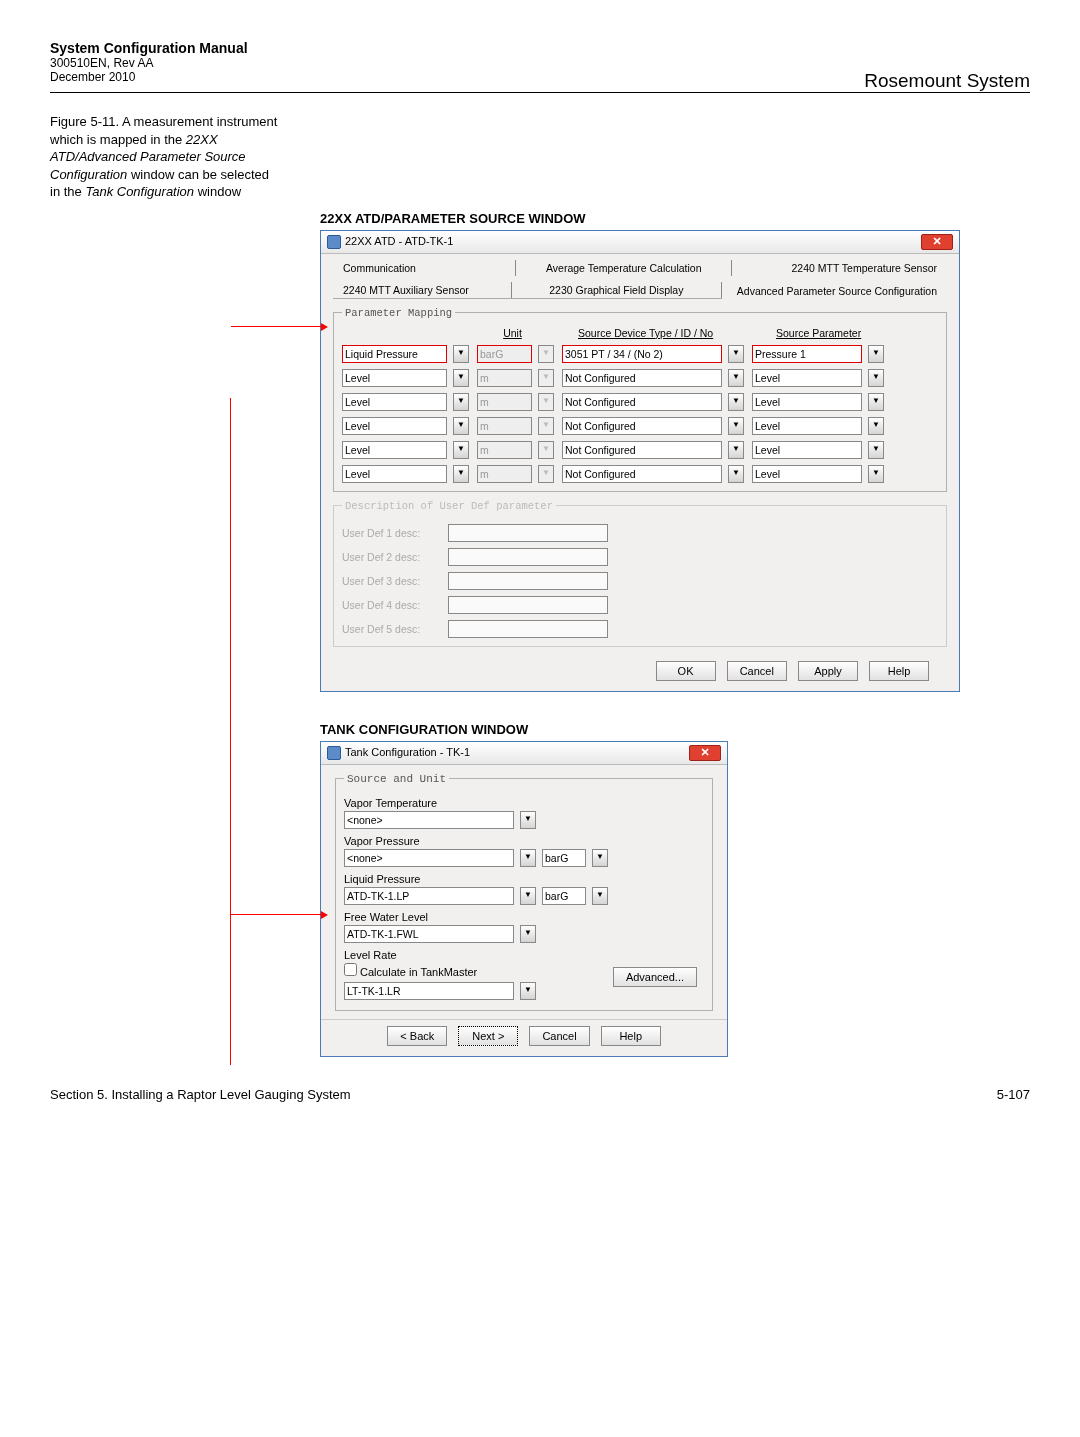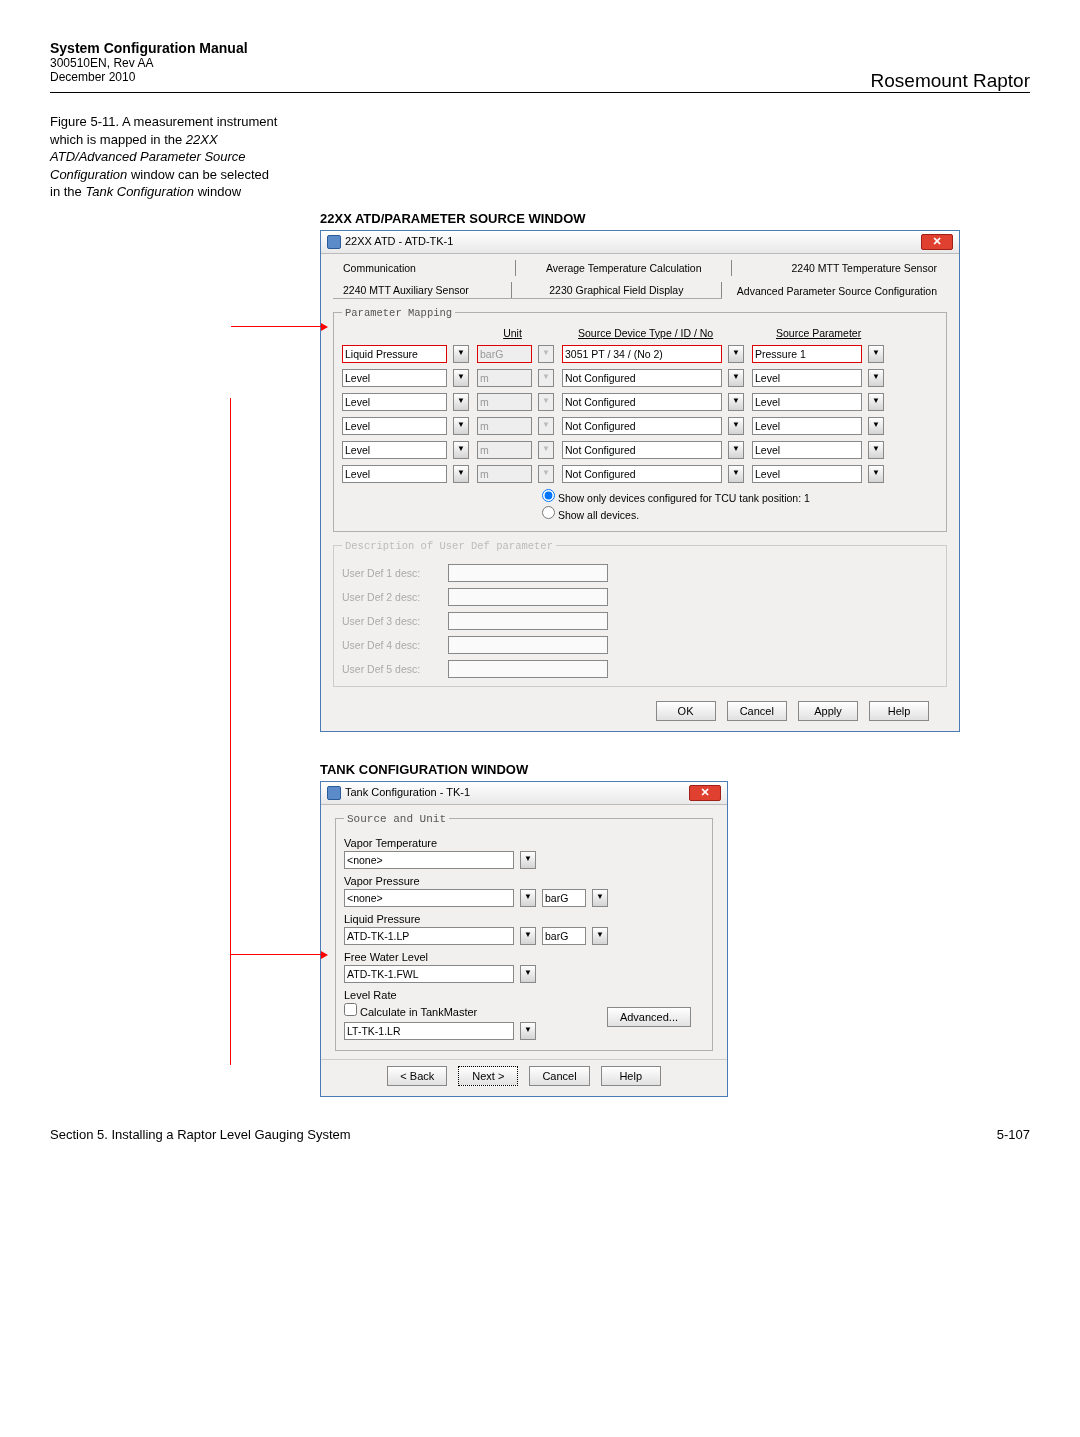--- a/index.html
+++ b/index.html
@@ -70,37 +70,37 @@
     border:1px solid #888; background:linear-gradient(#fff,#e1e1e1);
     font-size:11px; margin-left:8px; text-align:center;
   }
 
   .win2 { width: 408px; }
   .tankgrp { margin: 8px 14px; border:1px solid #b0b0b0; padding: 6px 8px 10px 8px; font-size:11px; }
   .tankgrp .lbl { color:#000; margin-top:6px; font-size:11px;}
   .tankgrp .row2 { display:flex; align-items:center; gap:6px; margin-top:2px;}
   .tankgrp .inp { width: 170px; }
   .tankgrp .unitsel { width: 44px; }
-  .advbtn { position:absolute; right: 36px; top: 260px; text-align: center;}
+  .advbtn { position:absolute; right: 30px; top: 260px; text-align: center;}
   .footerbtn { text-align:center; padding: 6px 0 10px 0; border-top:1px solid #ccc; margin-top:8px;}
   .footerbtn .btn { min-width:60px; margin: 0 4px;}
   .page-footer { margin-top: 30px; font-size:13px; display:flex; justify-content:space-between; }
   .arrow-red1 { position:absolute; border-top:1px solid #f00; width:90px; }
   .arrow-head { display:inline-block; width:0;height:0; border-top:4px solid transparent; border-bottom:4px solid transparent; border-left:7px solid #f00; position:absolute; }
   .arrow-vert { position:absolute; border-left:1px solid #f00; }
 </style>
 </head>
 <body>
 
 <div class="header-left">
   <div class="header-title">System Configuration Manual</div>
   <div class="header-sub">300510EN, Rev AA</div>
   <div class="header-sub">December 2010</div>
 </div>
-<div class="header-right">Rosemount Raptor</div>
+<div class="header-right">Rosemount System</div>
 <div class="divider"></div>
 
 <div class="figure-caption">
   <span>Figure 5-11. A measurement instrument which is mapped in the </span>
   <span class="ital">22XX ATD/Advanced Parameter Source Configuration</span>
   <span> window can be selected in the </span>
   <span class="ital">Tank Configuration</span>
   <span> window</span>
 </div>
 
@@ -194,24 +194,20 @@
             <span class="dd-btn">▼</span>
             <input class="inp" disabled="" value="m" style="background: rgb(238, 238, 238); color: rgb(153, 153, 153);">
             <span class="dd-btn" style="background:#eee;color:#bbb;">▼</span>
             <input class="inp" value="Not Configured" style="">
             <span class="dd-btn">▼</span>
             <input class="inp" value="Level" style="">
             <span class="dd-btn">▼</span>
           </div>
         </div>
 
-      <div class="radio-block">
-        <label><input type="radio" checked="" style=""> <span>Show only devices configured for TCU tank position:   1</span></label>
-        <label><input type="radio" style=""> <span>Show all devices.</span></label>
-      </div>
     </fieldset>
 
     <div class="userdef">
       <fieldset>
         <legend style="color:#bbb;">Description of User Def parameter</legend>
         <div id="userdef-rows">
             <div class="row">
               <span>User Def 1 desc:</span>
               <input class="inp" disabled="" style="">
             </div>

